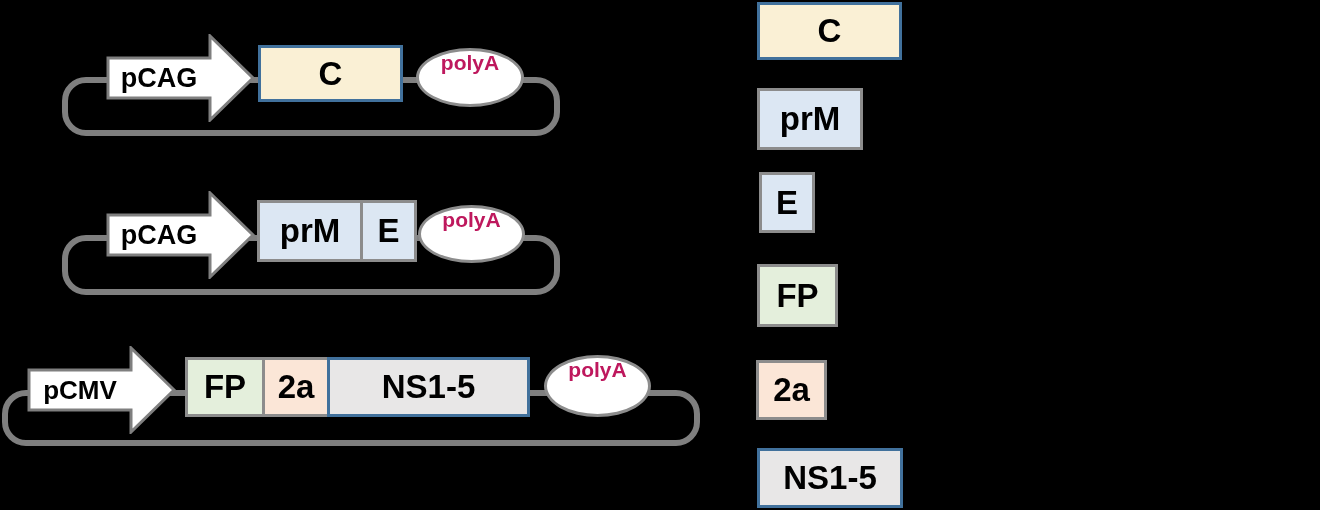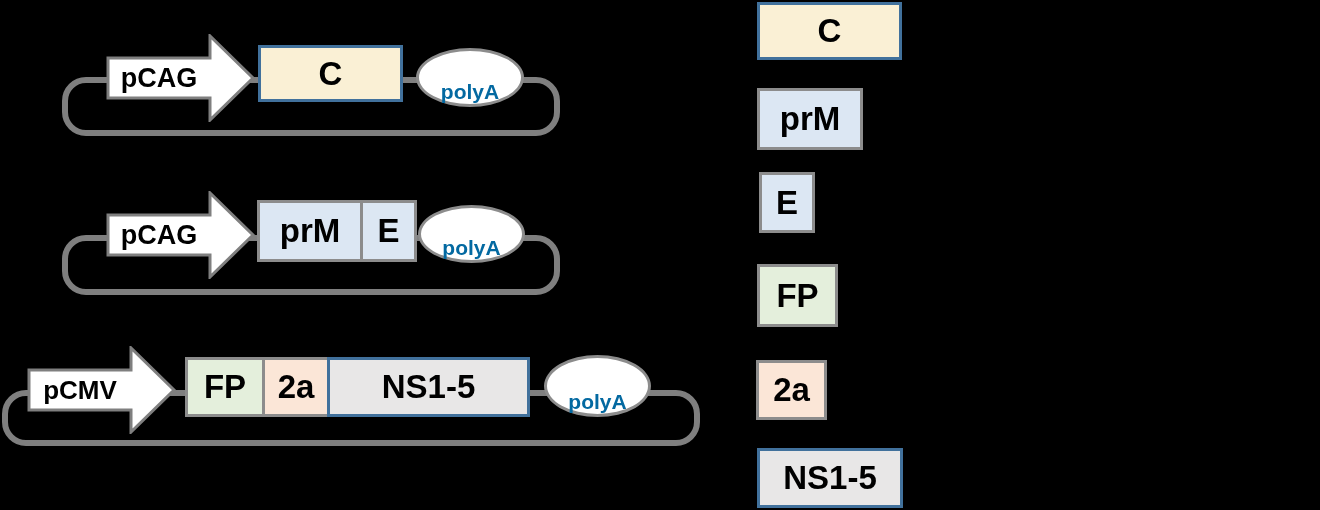--- a/index.html
+++ b/index.html
@@ -21,25 +21,25 @@
   .gene{
     position:absolute;
     display:flex;align-items:center;justify-content:center;
     border:3px solid #8c8c8c;
     box-sizing:border-box;
     font-weight:bold;font-size:33px;color:#000;
     z-index:2;
   }
   .term{
     position:absolute;
-    display:flex;align-items:flex-end;justify-content:center;
+    display:flex;align-items:flex-start;justify-content:center;
     border:3px solid #8c8c8c;
     border-radius:50%;
     box-sizing:border-box;
-    font-weight:bold;font-size:21px;color:#0369a1;
+    font-weight:bold;font-size:21px;color:#be185d;
     background:#fff;
     z-index:2;
   }
   .promoter{position:absolute;z-index:3;}
   .promoter text{font-family:"Liberation Sans", sans-serif;font-weight:bold;fill:#000;}
   .legend-box{
     position:absolute;
     display:flex;align-items:center;justify-content:center;
     border:3px solid #8c8c8c;
     box-sizing:border-box;

